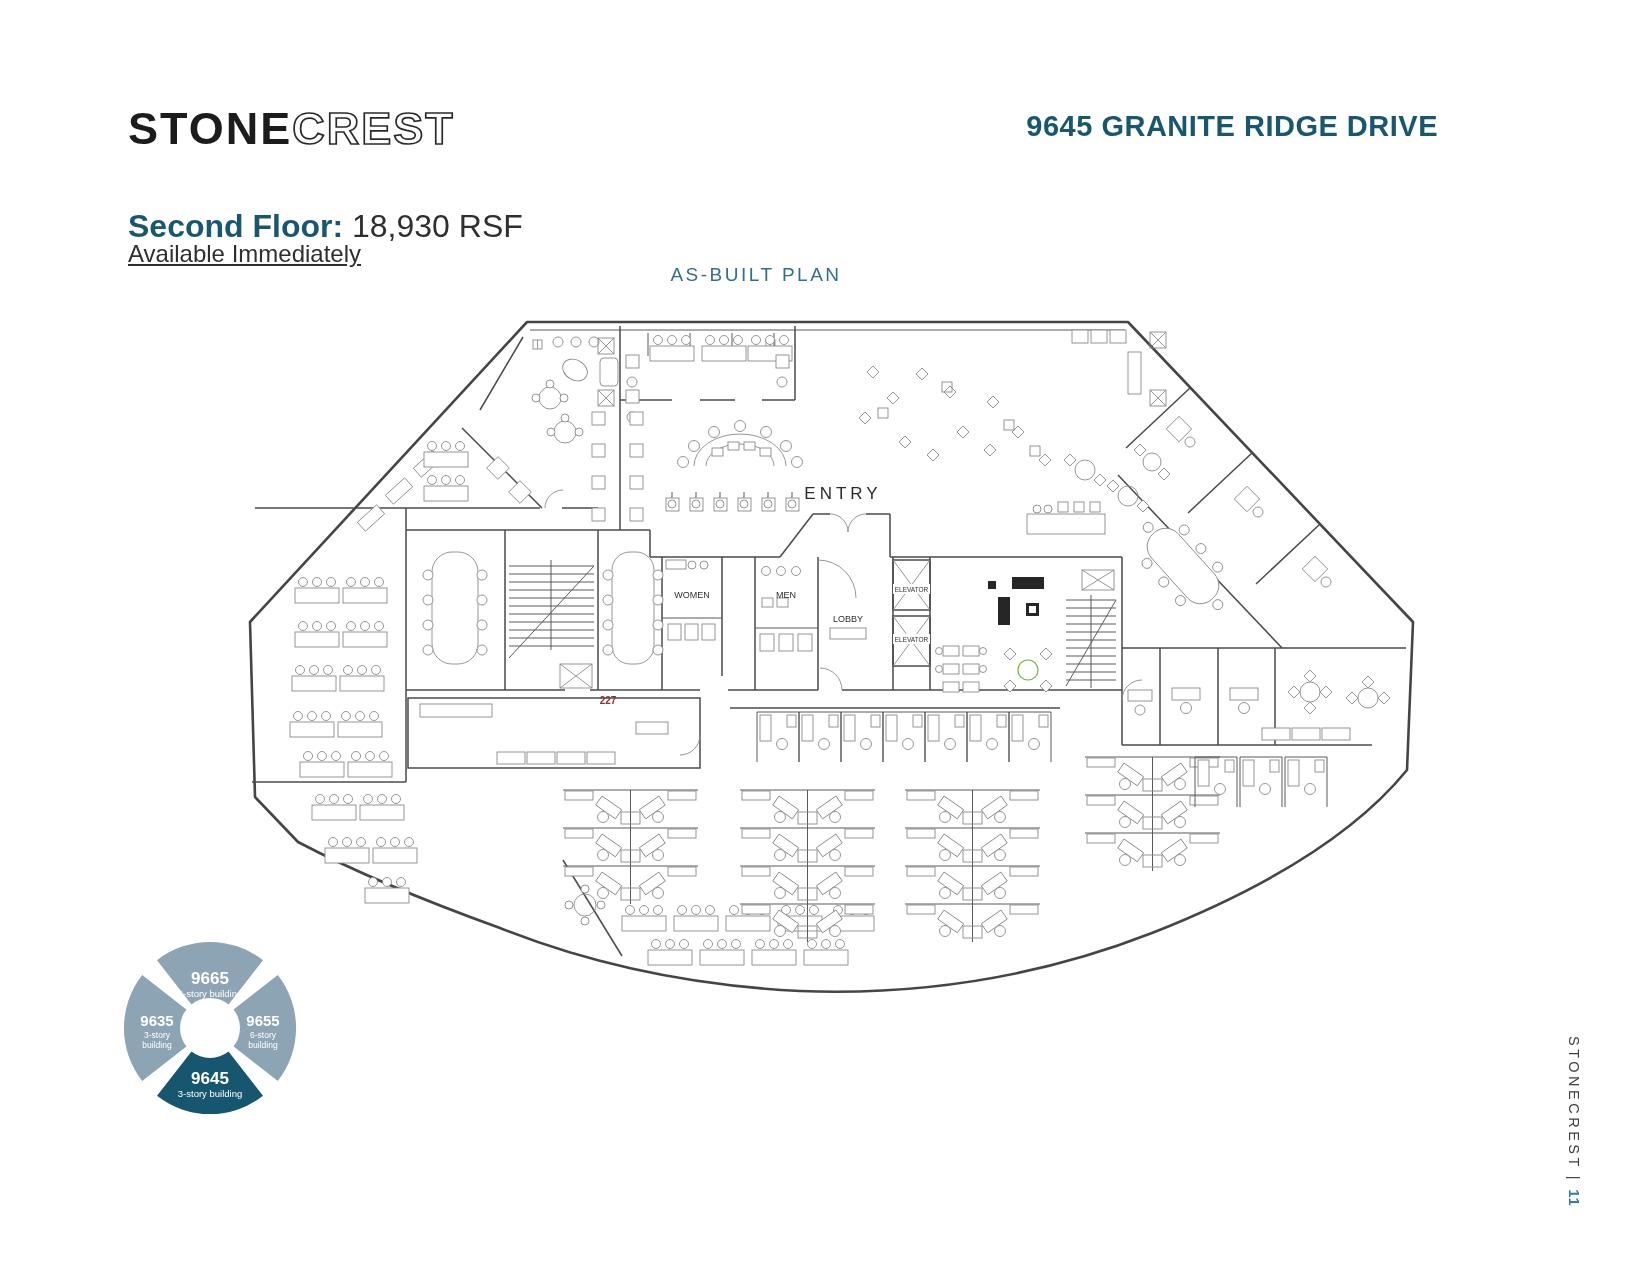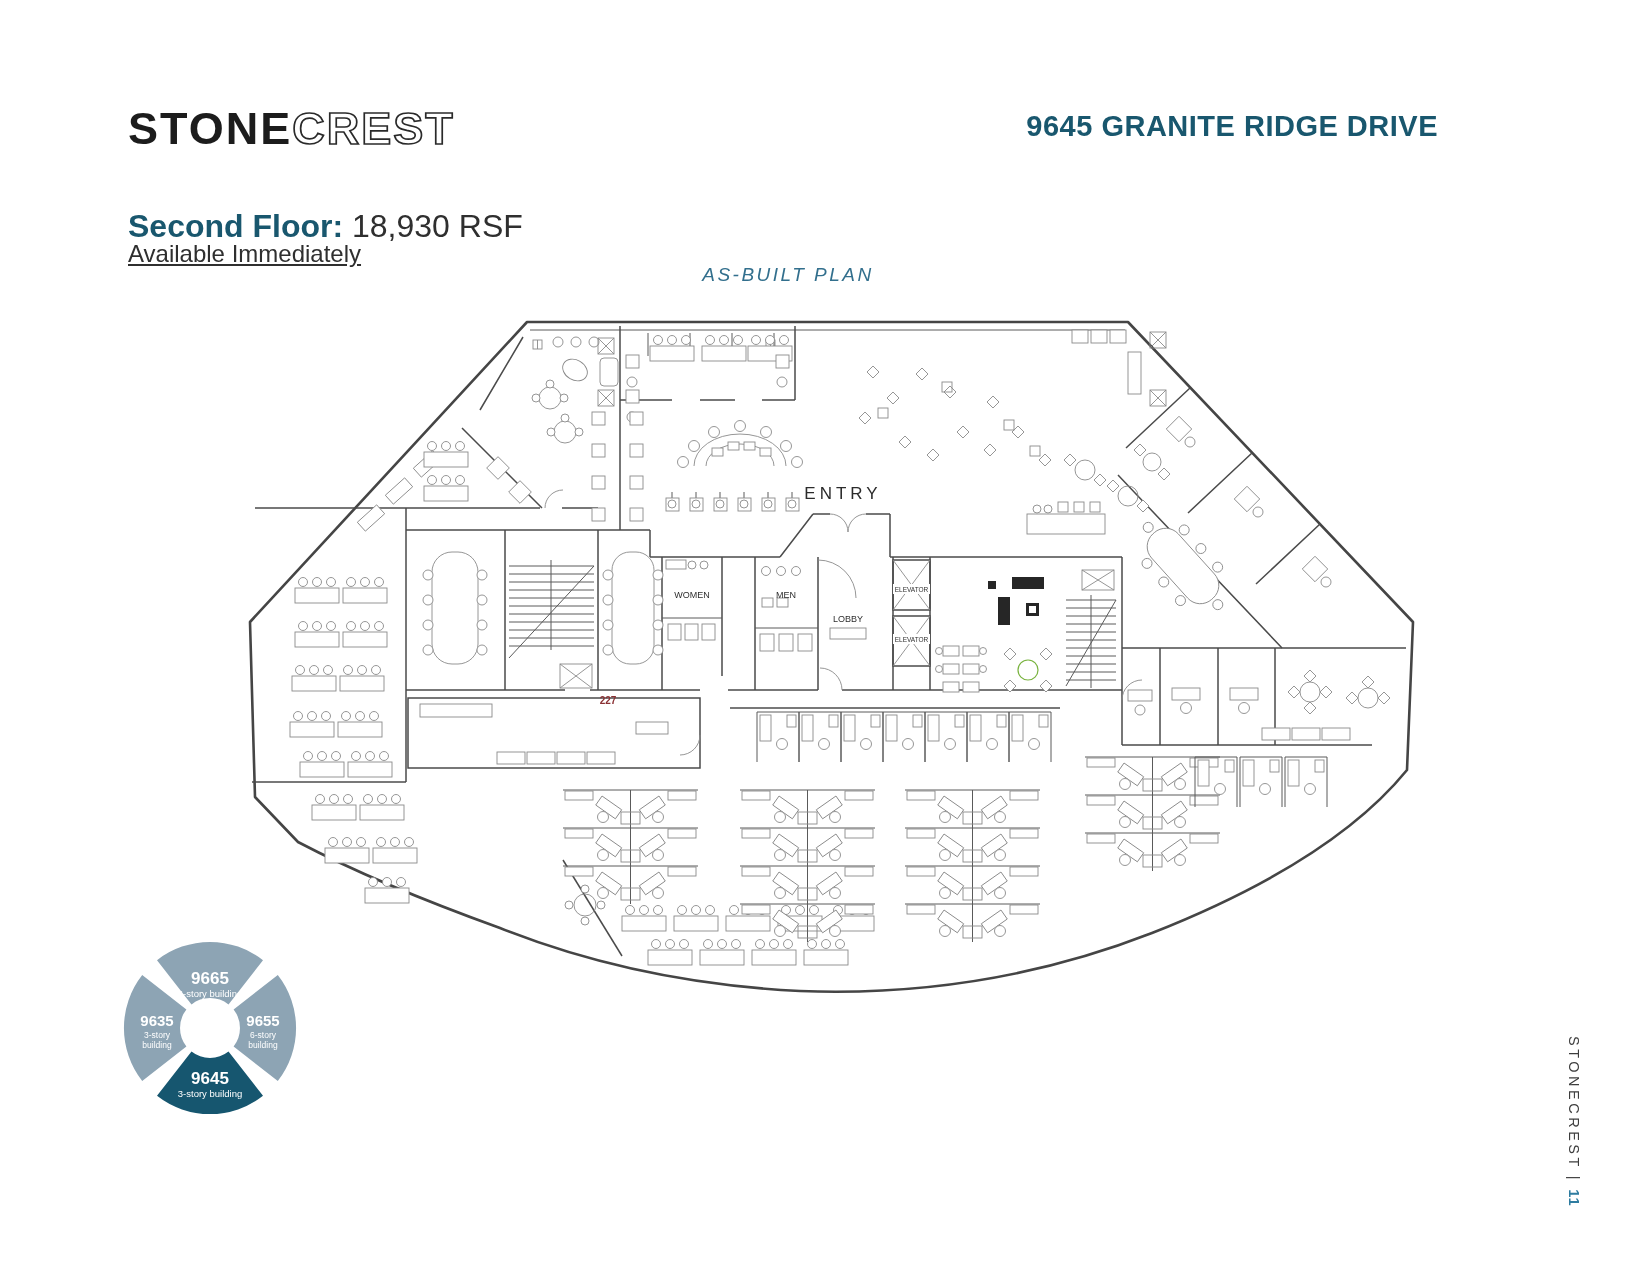--- a/index.html
+++ b/index.html
@@ -8,22 +8,22 @@
   
   .logo{position:absolute;left:128px;top:103px;font-size:45px;font-weight:700;
         letter-spacing:2px;color:#1c1c1c;white-space:nowrap;}
   .logo .crest{color:#ffffff;-webkit-text-stroke:1.7px #2a2a2a;text-stroke:1.7px #2a2a2a;}
   .address{position:absolute;right:212px;top:110px;font-size:29px;font-weight:700;
            color:#19576e;letter-spacing:0.5px;white-space:nowrap;}
   .listing{position:absolute;left:128px;top:200px;font-size:32px;color:#333;margin-top:8px;}
   .listing .fl{color:#19576e;font-weight:700;}
   .listing .sz{color:#2f2f2f;font-weight:400;}
   .avail{position:absolute;left:128px;top:240px;font-size:24px;font-weight:400;color:#2f2f2f;text-decoration:underline;}
-  .plan-title{position:absolute;left:648px;top:264px;width:280px;text-align:center;
-              font-size:19px;letter-spacing:2.5px;color:#326f8d;font-weight:400;font-style:italic;}
+  .plan-title{position:absolute;left:616px;top:264px;width:280px;text-align:center;
+              font-size:19px;letter-spacing:2.5px;color:#326f8d;font-weight:400;}
   
   .plansvg{position:absolute;left:225px;top:295px;}
   .wo{stroke:#454545;stroke-width:2.6;fill:#ffffff;stroke-linejoin:round;}
   .w{stroke:#4b4b4b;stroke-width:1.5;fill:none;}
   .w2{stroke:#5a5a5a;stroke-width:1;fill:none;}
   .f{stroke:#8a8a8a;stroke-width:.9;fill:#ffffff;}
   .fn{stroke:#8a8a8a;stroke-width:.9;fill:none;}
   .blk{fill:#262626;stroke:none;}
   .grn{stroke:#79b33f;stroke-width:1.2;fill:none;}
   .lbl{font-family:"Liberation Sans",sans-serif;fill:#2e2e2e;}

